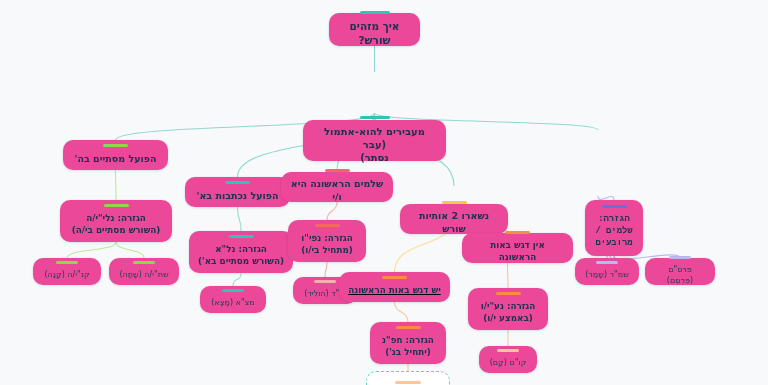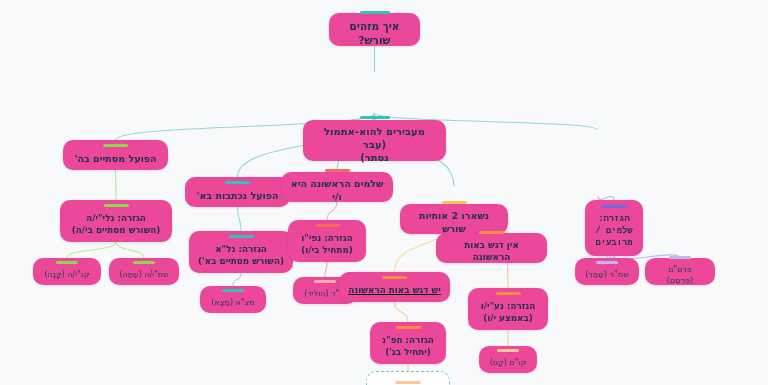--- a/index.html
+++ b/index.html
@@ -154,21 +154,21 @@
     </div>
     <div class="node n-l3" style="left: 370px; top: 322px; width: 76px; height: 42px;">
       <div class="bar" style="width: 25px; background: rgb(245, 142, 63);"></div>
       <div class="label">הגזרה: חפ"נ
 (יתחיל בנ')</div>
     </div>
     <div class="node n-leaf dashed" style="left: 366px; top: 371px; width: 84px; height: 30px;">
       <div class="bar" style="width: 26px; background: rgb(249, 199, 154);"></div>
       <div class="label"></div>
     </div>
-    <div class="node n-l3" style="left: 436px; top: 233px; width: 111px; height: 30px;">
+    <div class="node n-l3" style="left: 462px; top: 233px; width: 111px; height: 30px;">
       <div class="bar" style="width: 25px; background: rgb(245, 142, 63);"></div>
       <div class="label">אין דגש באות הראשונה</div>
     </div>
     <div class="node n-l3" style="left: 468px; top: 288px; width: 80px; height: 42px;">
       <div class="bar" style="width: 25px; background: rgb(245, 142, 63);"></div>
       <div class="label">הגזרה: נע"י/ו
 (באמצע י/ו)</div>
     </div>
     <div class="node n-leaf" style="left: 479px; top: 346px; width: 58px; height: 27px;">
       <div class="bar" style="width: 22px; background: rgb(249, 199, 154);"></div>

